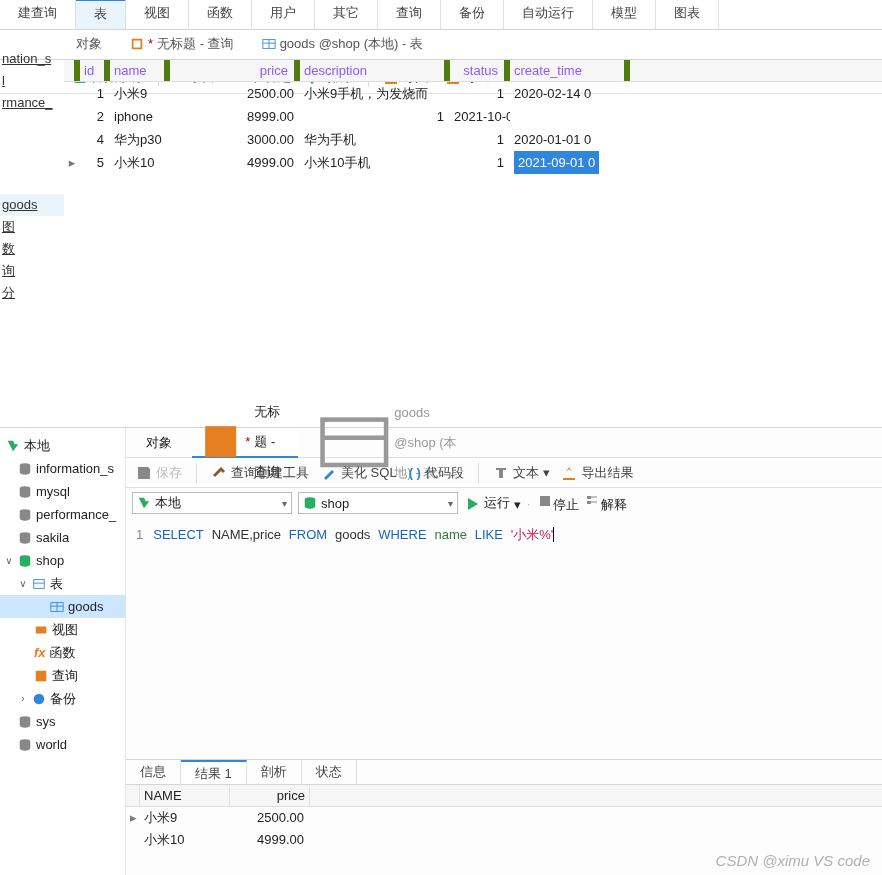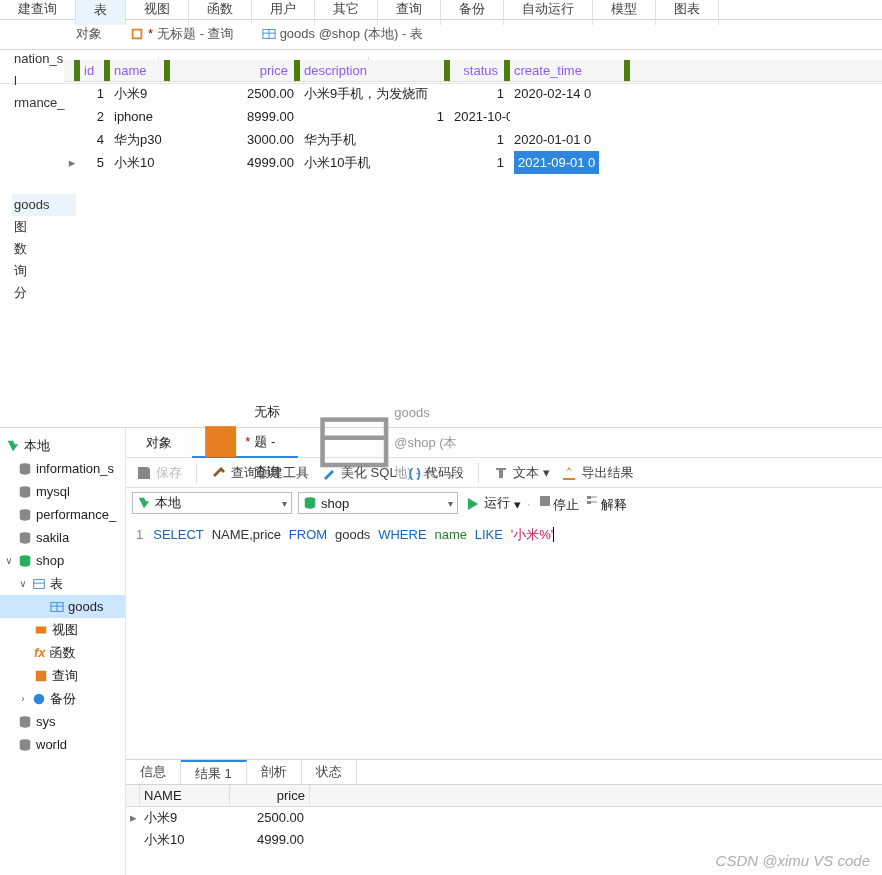--- a/index.html
+++ b/index.html
@@ -1,40 +1,40 @@
 <!DOCTYPE html>
 <html><head>
 <meta charset="utf-8">
 <style>
 * { margin: 0; padding: 0; box-sizing: border-box; font-family: "Microsoft YaHei", "PingFang SC", Arial, sans-serif; font-size: 13px; }
 body { background: #fff; width: 882px; height: 875px; overflow: hidden; color: #222; position: relative; }
 
 
-.menu-tabs { display: flex; align-items: center; height: 20px; border-bottom: 1px solid #d4d4d4; background: #fff; }
+.menu-tabs { display: flex; align-items: flex-end; height: 30px; border-bottom: 1px solid #d4d4d4; background: #fff; }
 .menu-tabs .mtab { padding: 0 18px; height: 30px; line-height: 28px; border-right: 1px solid #e0e0e0; color: #444; cursor: pointer; }
 .menu-tabs .mtab.active { background: #e9f4fc; border-top: 2px solid #2e86de; font-weight: 500; line-height: 26px; }
 
 
 .doc-tabs { display: flex; align-items: center; height: 30px; border-bottom: 1px solid #d4d4d4; padding-left: 68px; gap: 12px; }
 .doc-tabs .dtab { display: flex; align-items: center; padding: 0 8px; height: 30px; line-height: 30px; color: #555; gap: 4px; border-bottom: 2px solid transparent; }
 .doc-tabs .dtab .star { color: #a00; }
 .doc-tabs .dtab .ticon { width: 14px; height: 14px; display:inline-block; }
 
 
 .toolbar { display: flex; align-items: center; height: 34px; gap: 8px; padding-left: 68px; border-bottom: 1px solid #e5e5e5; }
 .toolbar .tbtn { display: flex; align-items: center; gap: 4px; cursor: pointer; color: #333; padding: 2px 4px; }
 .ico { width:16px; height:16px; display:inline-block; fill: #2e86de; }
 .ico.orange { fill:#e67e22; }
 .ico.green { fill:#27ae60; }
 .ico.gray { fill:#888;}
 .ico.bluearr { fill:#2e86de;}
 .sep { width:1px; height:20px; background:#ddd; margin:0 2px;}
 
 
-.top-left-tree { position:absolute; left:12px; top:30px; width:64px; height:380px; overflow:hidden; color:#333; padding-top:18px; }
+.top-left-tree { position:absolute; left:0; top:30px; width:64px; height:380px; overflow:hidden; color:#333; padding-top:18px;text-decoration:underline; }
 .top-left-tree div { white-space: nowrap; line-height: 22px; padding-left:2px;}
 .top-left-tree .sel { background:#e9f4fc; }
 
 
 .data-area { position:absolute; left:64px; top:60px; right:0; }
 .data-hdr-row { display:grid; grid-template-columns: 16px 30px 60px 130px 150px 60px 120px; background:#f6f6f6; border-bottom:1px solid #ddd; height:22px; line-height:22px; }
 .data-hdr-row span { padding:0 4px; border-right:6px solid #4d7c0f; color:#8b5cf6; overflow:hidden; white-space:nowrap; }
 .data-row { display:grid; grid-template-columns: 16px 30px 60px 130px 150px 60px 120px; height:23px; line-height:23px; }
 .data-row span { padding:0 4px; overflow:hidden; white-space:nowrap; }
 .data-row .num { text-align:right; padding-right:6px;}

